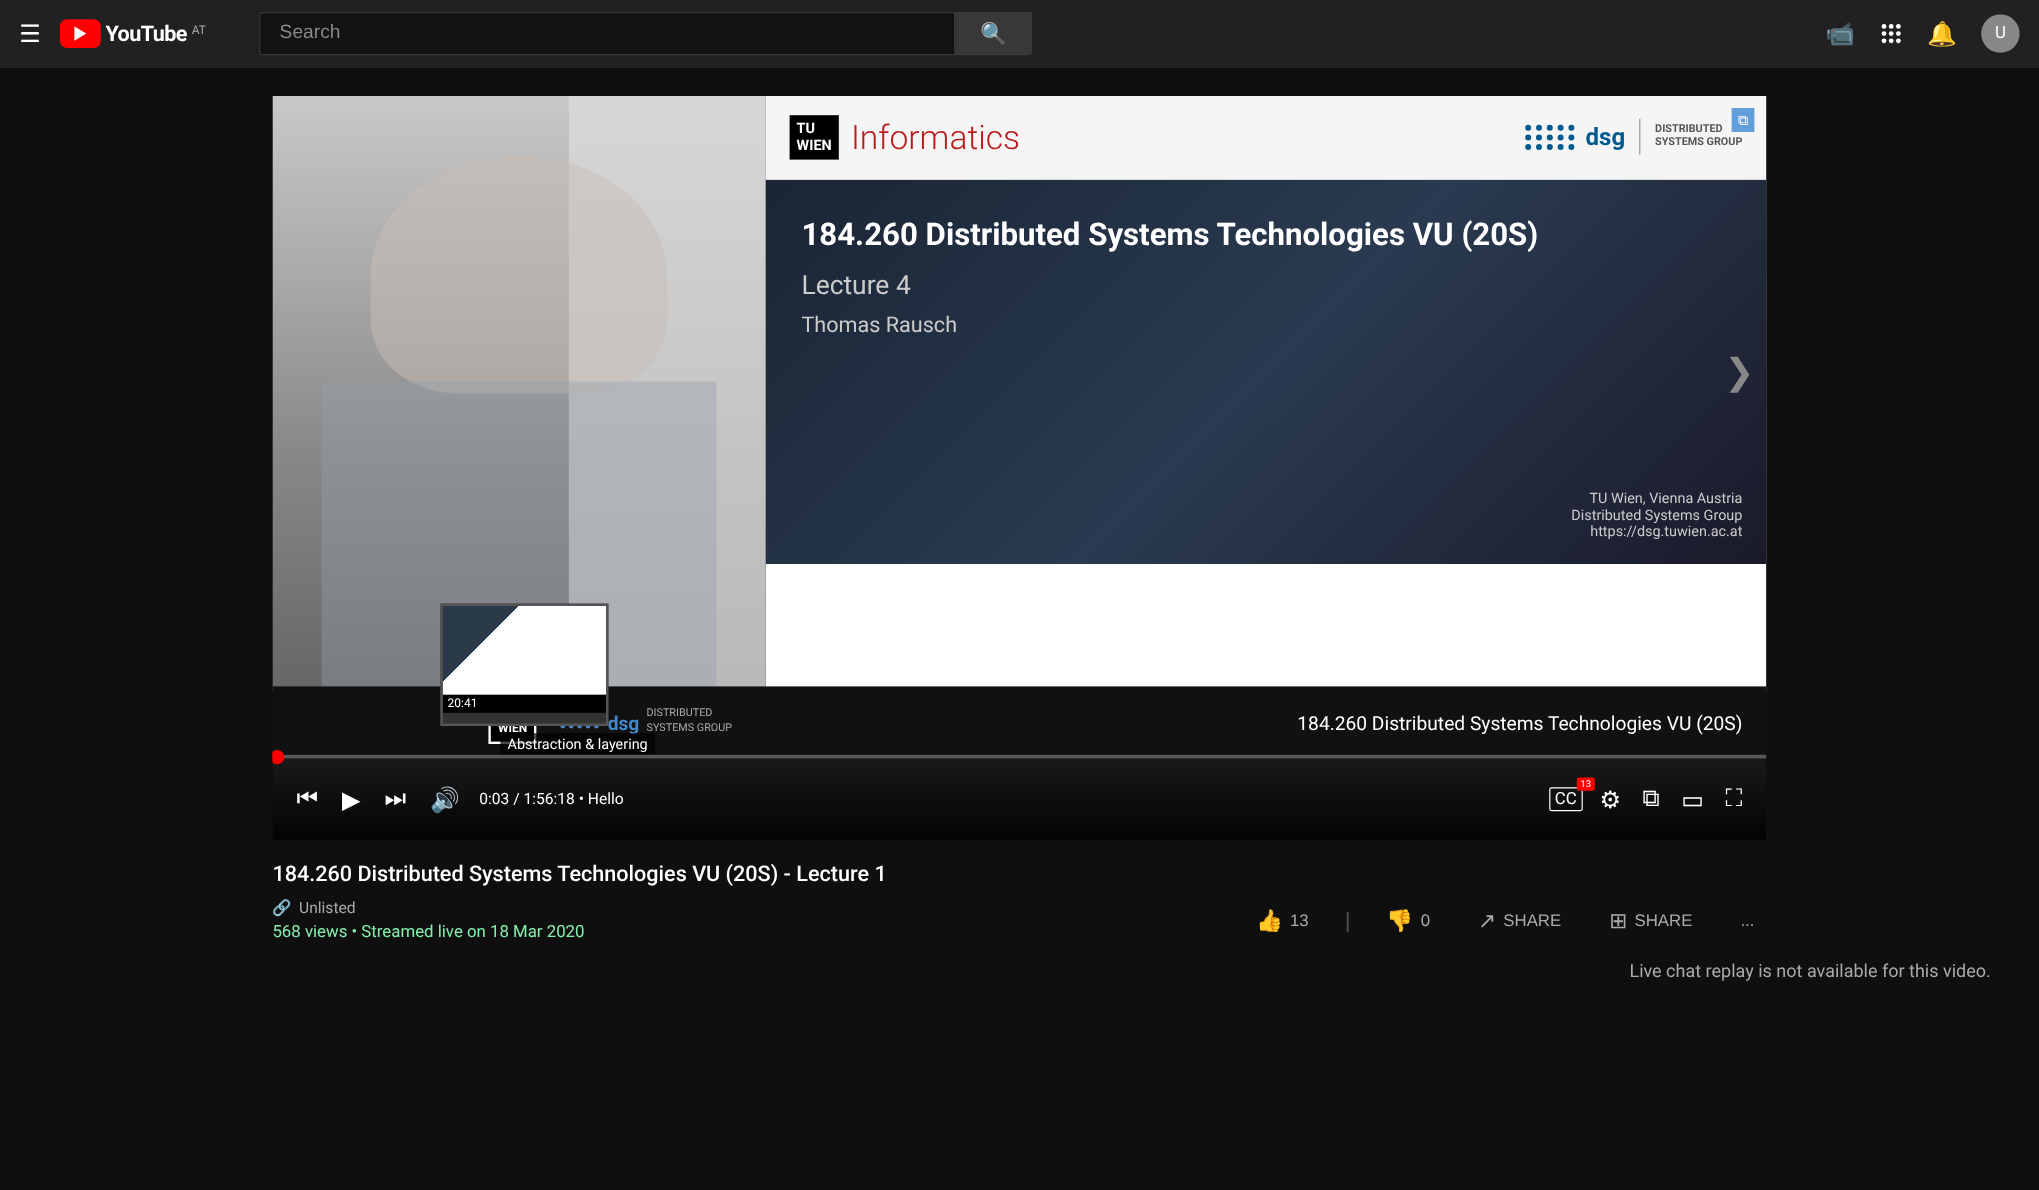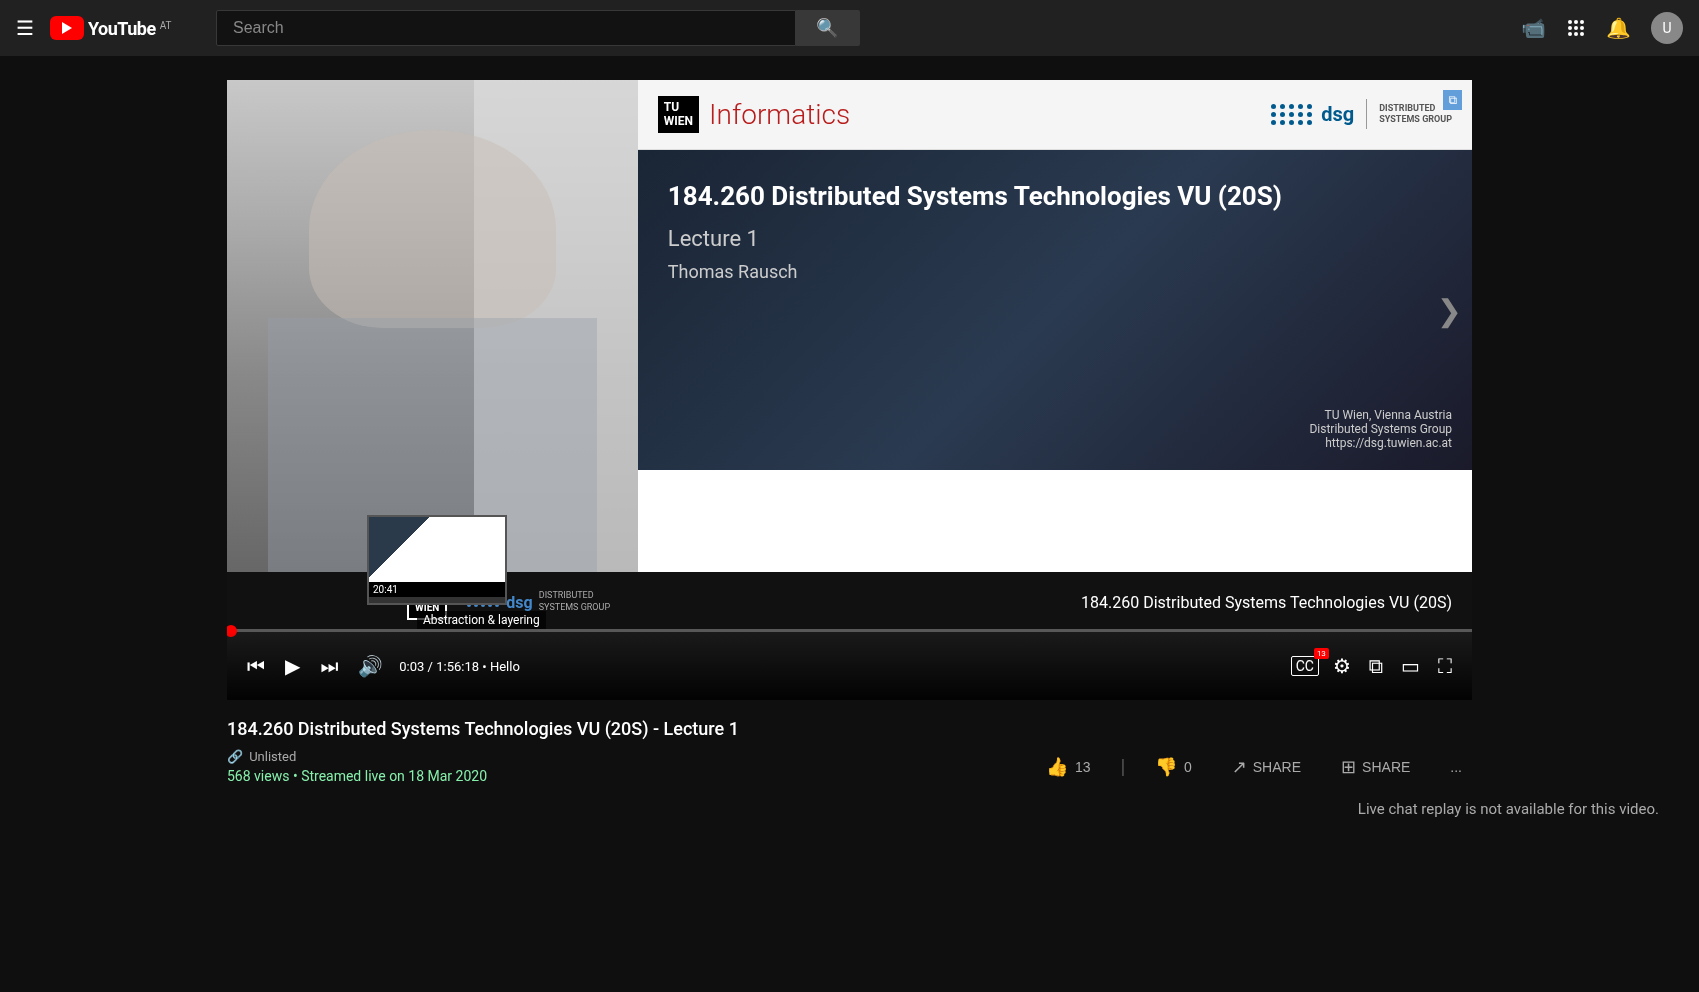--- a/index.html
+++ b/index.html
@@ -289,21 +289,21 @@
       font-size: 12px;
       color: #ccc;
     }
 
     
     .thumbnail-preview {
       position: absolute;
       left: 140px;
       bottom: 95px;
       width: 140px;
-      height: 90px;
+      height: 102px;
       background: #333;
       border: 2px solid #555;
       overflow: hidden;
       z-index: 10;
     }
     .thumbnail-inner {
       width: 100%;
       height: 75%;
       background: linear-gradient(135deg, #2a3a4a 30%, #fff 30%);
     }
@@ -542,21 +542,21 @@
             <div style="width:1px;height:30px;background:#999;margin:0 4px;"></div>
             <div class="dsg-sub">
               <div>DISTRIBUTED</div>
               <div>SYSTEMS GROUP</div>
             </div>
           </div>
         </div>
 
         <div class="slide-dark">
           <div class="slide-title">184.260 Distributed Systems Technologies VU (20S)</div>
-          <div class="slide-subtitle">Lecture 1</div>
+          <div class="slide-subtitle">Lecture 4</div>
           <div class="slide-author">Thomas Rausch</div>
           <div class="slide-footer">
             <div>TU Wien, Vienna Austria</div>
             <div>Distributed Systems Group</div>
             <div>https://dsg.tuwien.ac.at</div>
           </div>
 
           <div class="slide-arrow">❯</div>
         </div>
 

